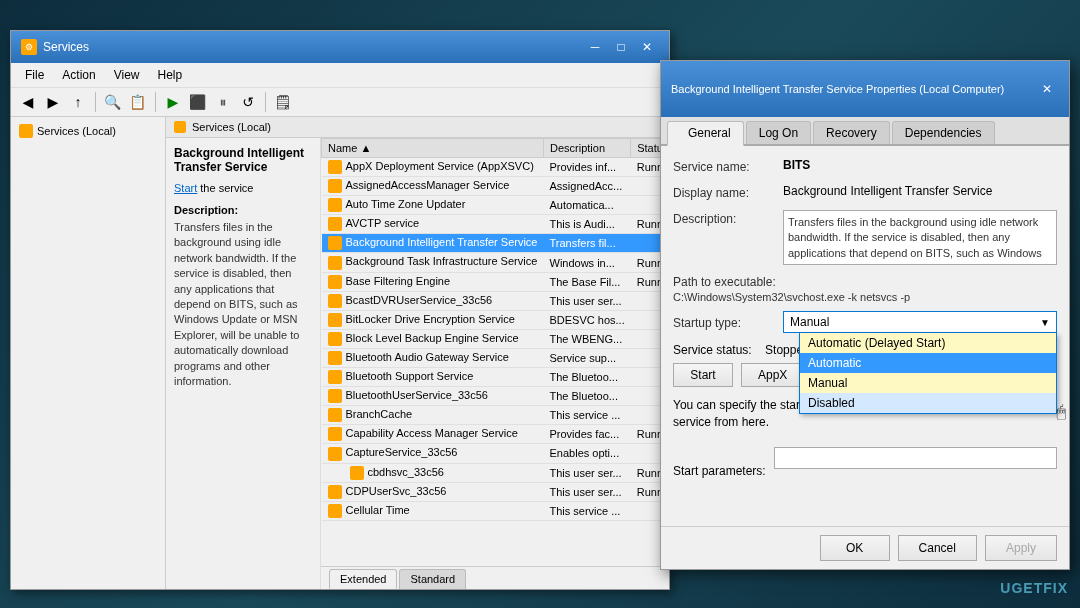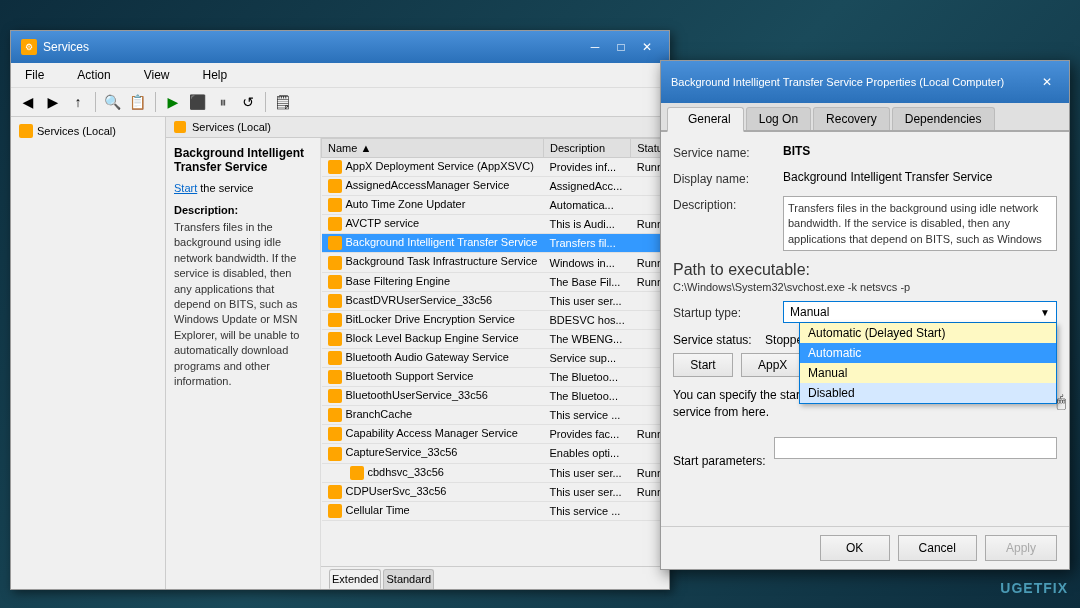--- a/index.html
+++ b/index.html
@@ -92,21 +92,21 @@
       align-items: center;
       justify-content: center;
       font-size: 12px;
     }
 
     
     .menubar {
       background: #f0f0f0;
       padding: 2px 6px;
       display: flex;
-      gap: 17px;
+      gap: 2px;
       border-bottom: 1px solid #ddd;
     }
 
     .menu-item {
       padding: 3px 8px;
       cursor: pointer;
       font-size: 12px;
     }
 
     
@@ -263,21 +263,21 @@
     
     .bottom-tabs {
       border-top: 1px solid #ccc;
       background: #f0f0f0;
       padding: 2px 8px 0;
       display: flex;
       gap: 2px;
     }
 
     .bottom-tab {
-      padding: 3px 2px;
+      padding: 3px 10px;
       border: 1px solid #bbb;
       border-bottom: none;
       background: #d8d8d8;
       cursor: pointer;
       font-size: 11px;
       border-radius: 3px 3px 0 0;
     }
 
     .bottom-tab.active {
       background: #f0f0f0;
@@ -295,21 +295,21 @@
       border: 1px solid #999;
       box-shadow: 4px 4px 15px rgba(0,0,0,0.6);
       display: flex;
       flex-direction: column;
       z-index: 100;
     }
 
     .props-titlebar {
       background: linear-gradient(to bottom, #4a90d9, #2a70b9);
       color: white;
-      padding: 11px 10px;
+      padding: 18px 10px;
       display: flex;
       align-items: center;
       justify-content: space-between;
       font-size: 11px;
       min-height: 30px;
     }
 
     .props-tabs {
       display: flex;
       background: #e0e0e0;
@@ -715,21 +715,21 @@
     </div>
 
     <div class="field-row">
       <div class="field-label">Description:</div>
       <div class="description-box">
         <span>Transfers files in the background using idle network bandwidth. If the service is disabled, then any applications that depend on BITS, such as Windows</span>
       </div>
     </div>
 
     <div style="margin-bottom: 8px;">
-      <div style="font-size:16px; color:#333;">Path to executable:</div>
+      <div style="font-size:12px; color:#333;">Path to executable:</div>
       <div class="path-value">C:\Windows\System32\svchost.exe -k netsvcs -p</div>
     </div>
 
     <div class="startup-row">
       <div class="field-label">Startup type:</div>
       <div class="select-wrapper">
         <div class="select-display">
           <span>Manual</span>
           <span class="chevron-icon">▼</span>
         </div>

